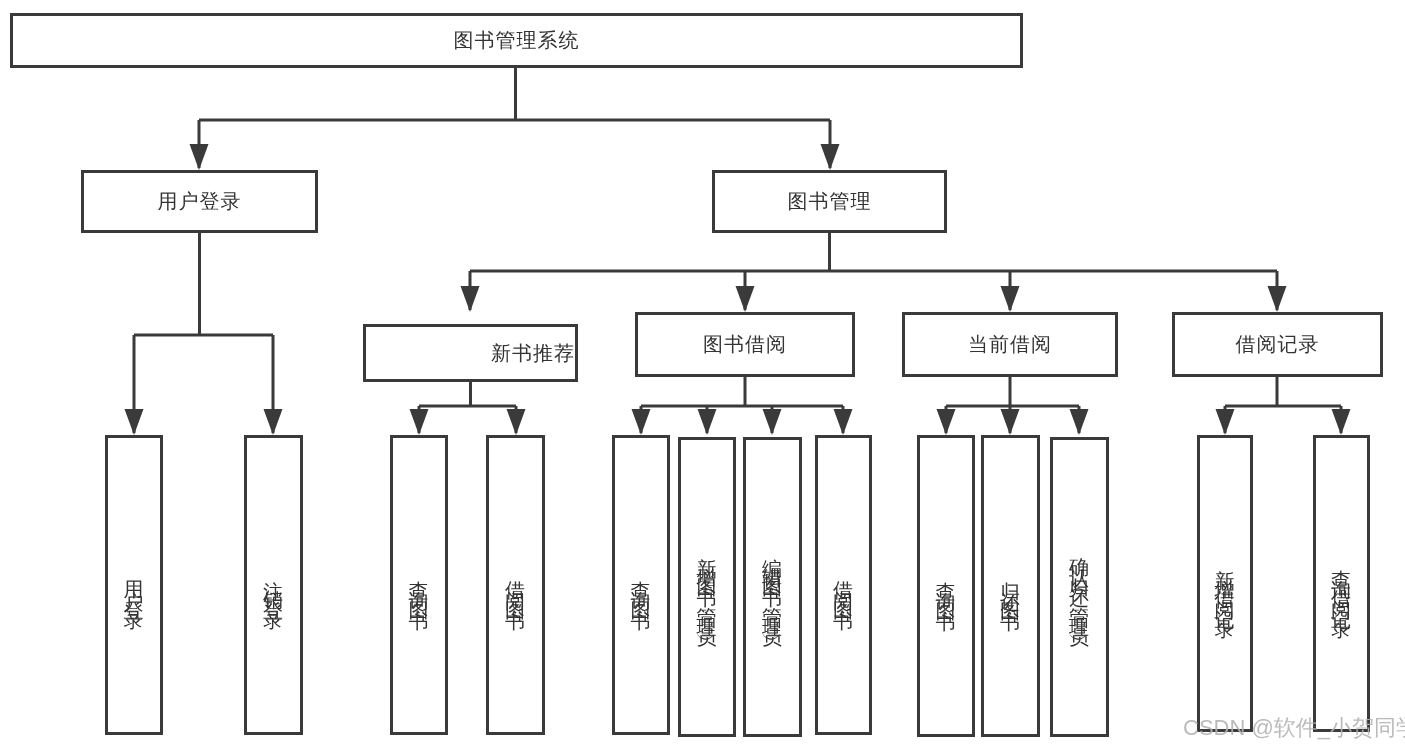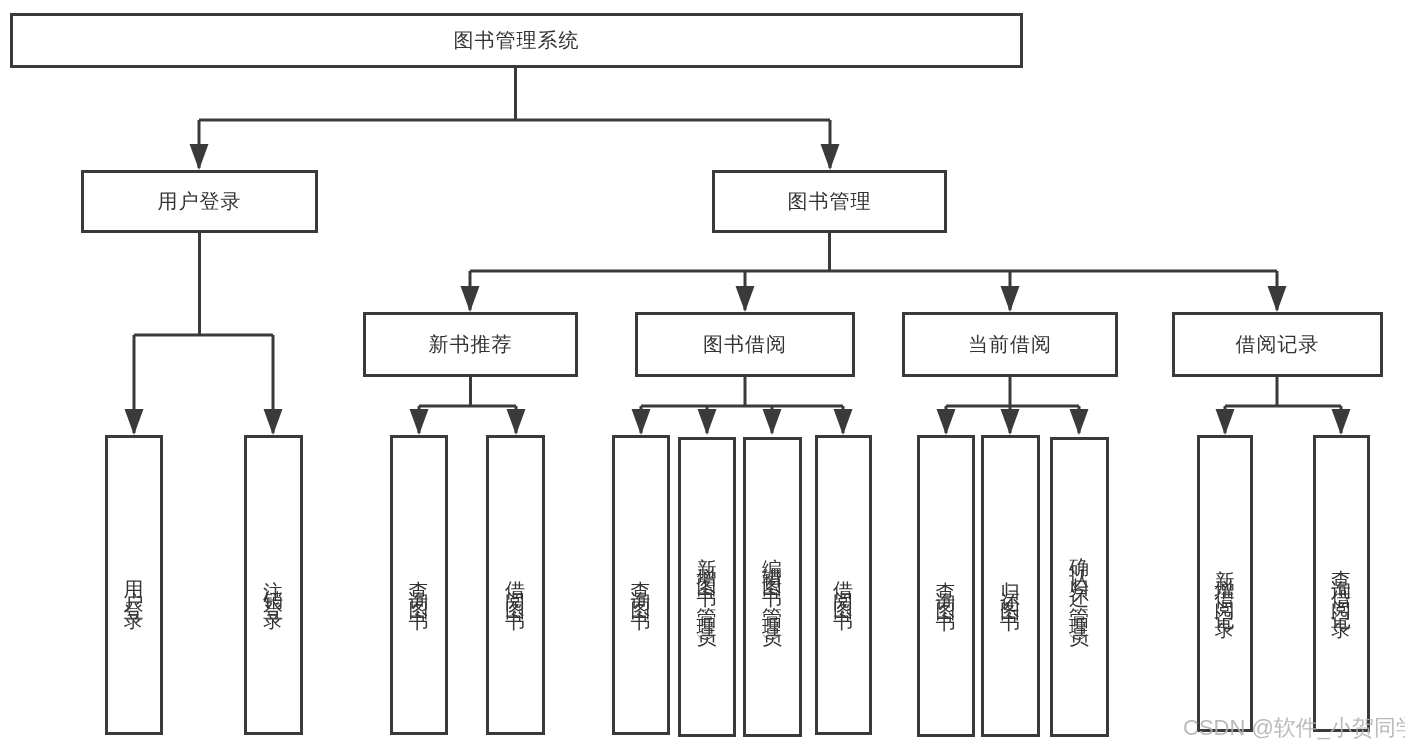--- a/index.html
+++ b/index.html
@@ -97,21 +97,21 @@
     <span>图书管理系统</span>
   </div>
 
   <div class="box hbox" style="left:81px; top:170px; width:237px; height:63px;">
     <span>用户登录</span>
   </div>
   <div class="box hbox" style="left:712px; top:170px; width:235px; height:63px;font-family:Liberation Serif, serif;">
     <span>图书管理</span>
   </div>
 
-  <div class="box hbox" style="left:363px; top:312px; width:215px; height:65px;">
+  <div class="box hbox" style="left:363px; top:324px; width:215px; height:58px;justify-content:flex-end;">
     <span>新书推荐</span>
   </div>
   <div class="box hbox" style="left:635px; top:312px; width:220px; height:65px;">
     <span>图书借阅</span>
   </div>
   <div class="box hbox" style="left:902px; top:312px; width:216px; height:65px;">
     <span>当前借阅</span>
   </div>
   <div class="box hbox" style="left:1172px; top:312px; width:211px; height:65px;">
     <span>借阅记录</span>

